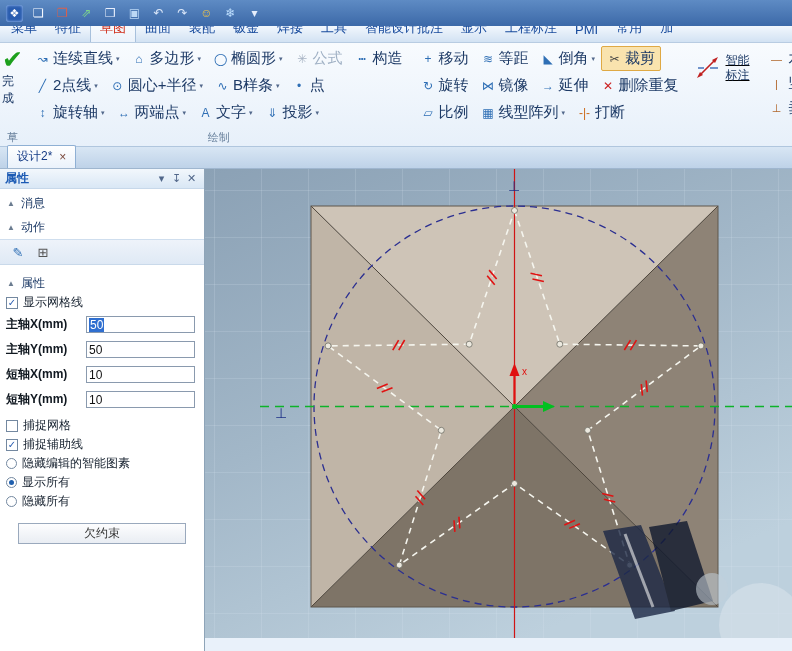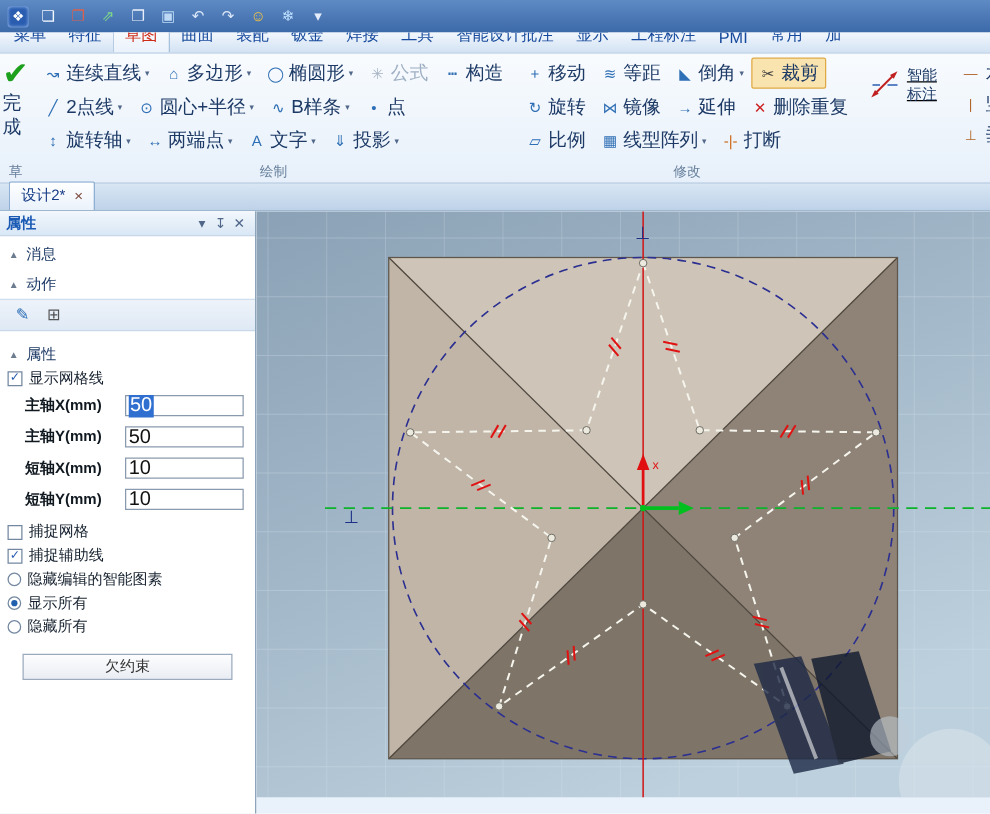--- a/index.html
+++ b/index.html
@@ -26,21 +26,21 @@
   .rbtn { display:flex; align-items:center; gap:3px; padding:2px 5px; border:1px solid transparent; border-radius:2px; cursor:pointer; white-space:nowrap; }
   .rlabel { font-size:15px; color:#1d3a66; }
   .ricon { width:15px; text-align:center; font-size:12px; color:#2f6fb5; }
   .caret { font-size:7px; color:#51678a; }
   .rbtn.highlight { background:#f9e3ae; border-color:#dfa944; }
   .rbtn.disabled .rlabel { color:#9fb0c4; }
   .rbtn.disabled .ricon { color:#a8b4c4; }
   .finish-group { width:64px; align-items:center; }
   .finish-btn { display:flex; flex-direction:column; align-items:center; cursor:pointer; padding-top:1px; }
   .finish-icon { font-size:25px; line-height:27px; color:#1da01d; font-weight:bold; }
-  .finish-label { font-size:15px; color:#1d3a66; }
+  .finish-label { font-size:12px; color:#1d3a66; }
   .smartdim-group { width:88px; }
   .smartdim-btn { display:flex; align-items:center; gap:5px; padding:8px 4px; cursor:pointer;text-decoration:underline; }
   .smartdim-label { width:28px; font-size:12px; color:#1d3a66; word-break:break-all; line-height:15px; }
   .constraints-group { padding-top:3px; }
   .cbtn { display:flex; align-items:center; gap:5px; height:25px; padding:0 6px; cursor:pointer; white-space:nowrap; }
   .cicon { width:14px; font-size:11px; color:#b0662a; text-align:center; }
 
   
   .tabstrip { height:22px; background:linear-gradient(#d8e6f4,#bed2e8); display:flex; align-items:flex-end; padding-left:7px; border-bottom:1px solid #9fb6cf; }
   .doctab { display:flex; align-items:center; gap:7px; padding:2px 9px 3px; background:linear-gradient(#ffffff,#eaf2fb); border:1px solid #8fb0d4; border-bottom:none; font-size:12px; color:#163c86; border-radius:2px 2px 0 0; cursor:pointer; }
@@ -54,23 +54,23 @@
   .panel-header { height:20px; background:linear-gradient(#f2f7fc,#d9e7f5); display:flex; align-items:center; padding:0 5px; border-bottom:1px solid #c7d8ea; flex:none; }
   .panel-title { color:#1b5ab4; font-weight:bold; flex:1; }
   .phicon { width:15px; text-align:center; color:#51678a; font-size:11px; cursor:pointer; }
   .sect { display:flex; align-items:center; gap:6px; height:20px; padding-left:7px; color:#1d3a66; margin-top:4px; flex:none; }
   .sect .marker { font-size:8px; color:#6b7c90; }
   .action-row { height:26px; background:linear-gradient(#eef3fa,#dfe9f5); display:flex; align-items:center; gap:5px; padding-left:8px; margin-top:2px; border-top:1px solid #cfdeee; border-bottom:1px solid #c9d9ea; flex:none; }
   .aicon { width:20px; height:20px; display:flex; align-items:center; justify-content:center; font-size:13px; cursor:pointer; }
   .chk-row, .radio-row { display:flex; align-items:center; gap:5px; height:19px; padding-left:6px; flex:none; }
   .checkbox { width:12px; height:12px; border:1px solid #7388a0; background:#fff; display:flex; align-items:center; justify-content:center; font-size:10px; line-height:10px; color:#2a5db0; font-weight:bold; cursor:pointer; }
   .chk-label, .radio-label { color:#15202e; }
-  .field-row { display:flex; align-items:center; height:25px; padding:0 9px 0 6px; gap:2px; flex:none;margin-left:14px; }
+  .field-row { display:flex; align-items:center; height:25px; padding:0 9px 0 6px; gap:2px; flex:none; }
   .field-label { width:78px; font-weight:bold; color:#101820; flex:none; }
-  .field-input { flex:1; height:17px; border:1px solid #8a9aae; background:#fff; font-size:16px; padding:0 2px; font-family:inherit; color:#111; min-width:0; }
+  .field-input { flex:1; height:17px; border:1px solid #8a9aae; background:#fff; font-size:12px; padding:0 2px; font-family:inherit; color:#111; min-width:0; }
   div.field-input { display:flex; align-items:center; }
   .sel-text { background:#2f6fd0; color:#fff; padding:0 1px; }
   .radio { width:11px; height:11px; border-radius:50%; border:1px solid #7388a0; background:#fff; position:relative; cursor:pointer; flex:none; }
   .radio.sel::after { content:""; position:absolute; left:2px; top:2px; width:5px; height:5px; border-radius:50%; background:#1f5fae; }
   .uc-row { display:flex; justify-content:center; margin-top:12px; flex:none;border-radius:10px; }
   .uc-btn { width:168px; height:21px; border:1px solid #9aa9bd; background:linear-gradient(#fdfdfe,#e9edf3); font-size:12px; color:#333; cursor:pointer; font-family:inherit; }
   .spacer8 { height:8px; flex:none; }
 
   
   .canvas { position:relative; flex:1; overflow:hidden; }
@@ -250,21 +250,20 @@
             <span class="ricon">▦</span>
             <span class="rlabel">线型阵列</span>
             <span class="caret">▾</span>
           </div>
           <div class="rbtn">
             <span class="ricon" style="color: rgb(204, 106, 26);">-|-</span>
             <span class="rlabel">打断</span>
           </div>
         </div>
       </div>
-      <div class="group-label">修改</div>
     </div>
 
     <div class="vsep"></div>
 
     <div class="rgroup smartdim-group">
       <div class="rows">
         <div class="smartdim-btn">
           <svg width="26" height="26" viewBox="0 0 26 26">
             <line x1="5" y1="20" x2="20" y2="5" stroke="#c02020" stroke-width="1.6"></line>
             <polygon points="2,23 8,20 5,17" fill="#c02020"></polygon>

